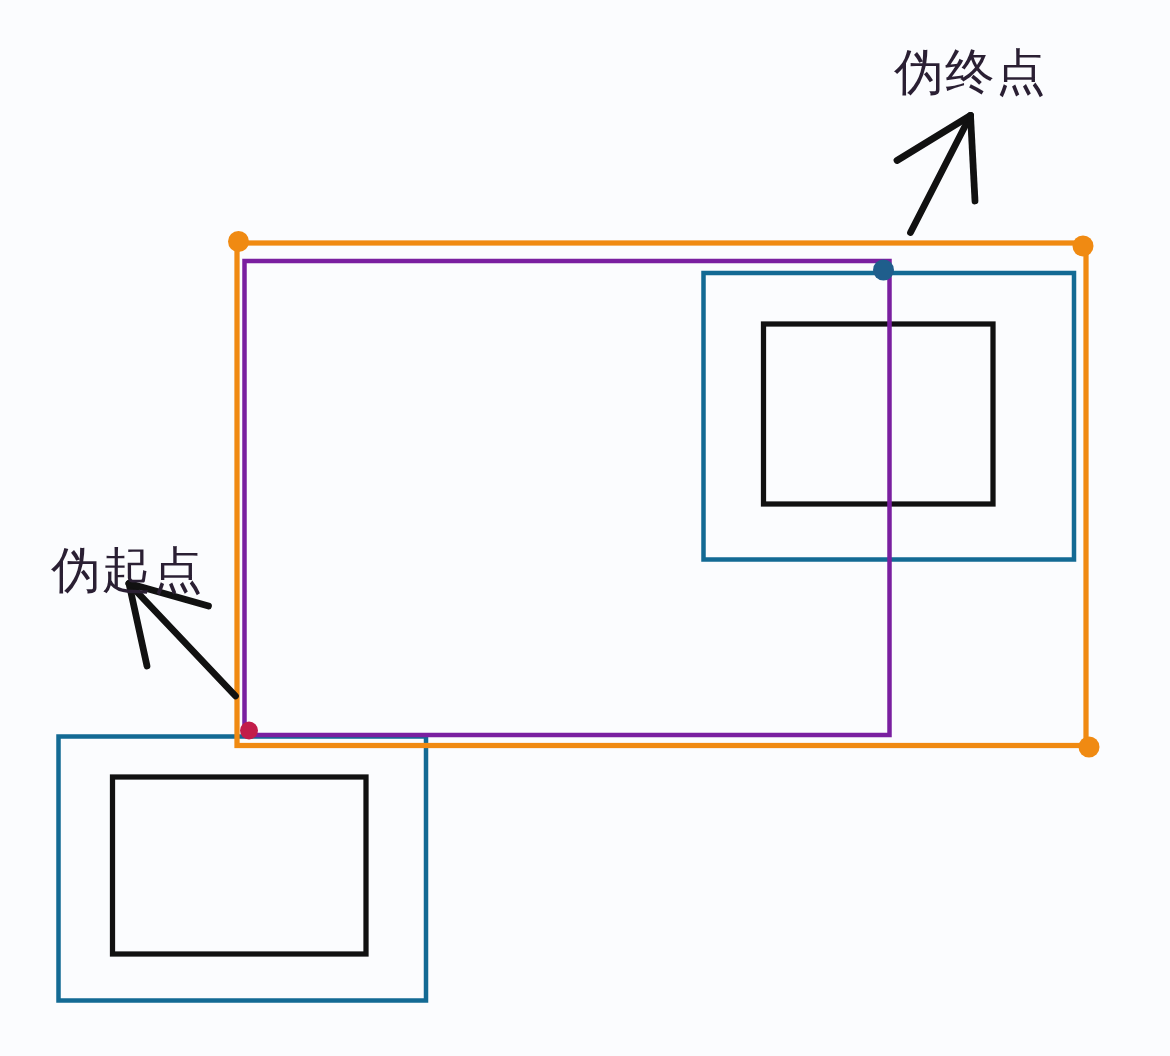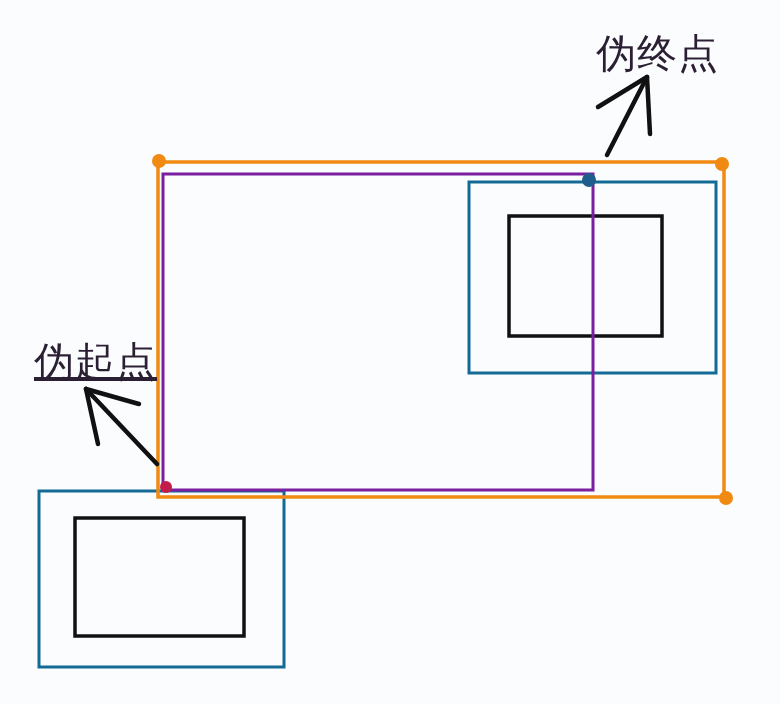--- a/index.html
+++ b/index.html
@@ -5,21 +5,21 @@
     html, body { margin: 0; padding: 0; }
     body {
       width: 780px; height: 704px;
       background: #fbfcfe;
       position: relative; overflow: hidden;
       font-family: "DejaVu Sans", sans-serif;
     }
     #diagram { position: absolute; left: 0; top: 0; }
     .label {
       position: absolute;
-      font-size: 40px;
+      font-size: 33px;
       color: #2a1f33;
       letter-spacing: 1px;
       white-space: nowrap;
     }
   </style>
 </head>
 <body>
 
 <svg id="diagram" width="780" height="704" viewBox="0 0 780 704" xmlns="http://www.w3.org/2000/svg">
 
@@ -47,13 +47,13 @@
   </g>
 
   <g stroke="#111111" stroke-width="4.5" stroke-linecap="round" fill="none">
     <line x1="157" y1="464" x2="86" y2="389"></line>
     <line x1="86" y1="389" x2="98" y2="444"></line>
     <line x1="86" y1="389" x2="139" y2="404"></line>
   </g>
 </svg>
 
 <div class="label" style="left:596px; top:26px;">伪终点</div>
-<div class="label" style="left:34px; top:334px;text-decoration:underline;">伪起点</div>
+<div class="label" style="left:34px; top:358px;">伪起点</div>
 
 </body></html>

